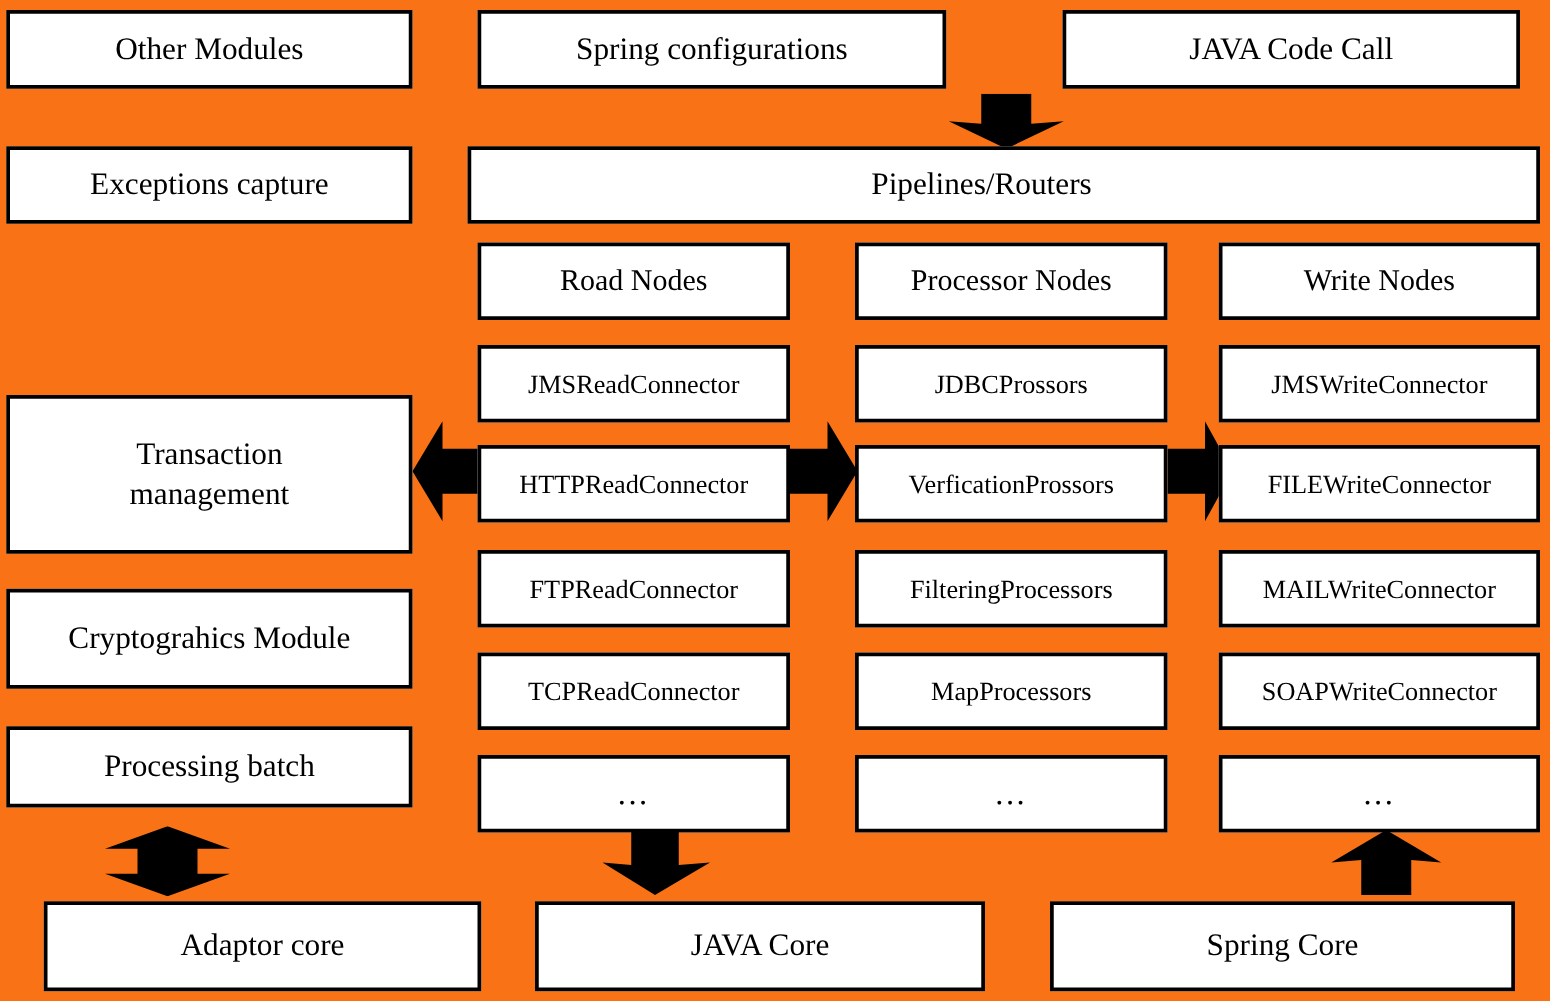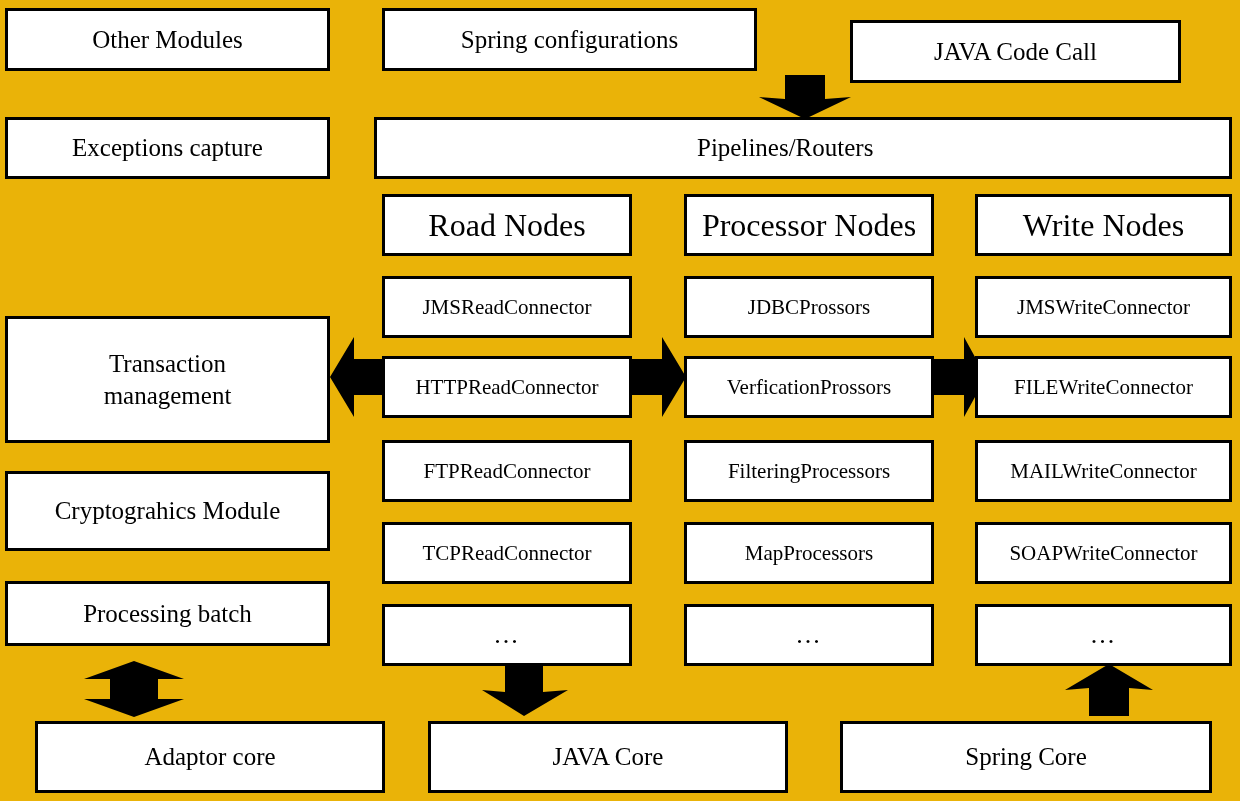--- a/index.html
+++ b/index.html
@@ -9,42 +9,42 @@
     background: #ffffff;
   }
   body {
     font-family: "Liberation Serif", "DejaVu Serif", serif;
     color: #000000;
   }
   #canvas {
     position: relative;
     width: 1240px;
     height: 801px;
-    background: #eab308;
+    background: #f97316;
     overflow: hidden;
   }
   .box {
     position: absolute;
     box-sizing: border-box;
     border: 3px solid #000000;
     background: #ffffff;
     display: flex;
     align-items: center;
     justify-content: center;
     text-align: center;
     line-height: 1.28;
     color: #000;
   }
   .box .lbl {
     display: block;
     padding: 0 6px;
     white-space: pre-line;
   }
   .t-xl  { font-size: 25px; }
-  .t-lg  { font-size: 32px; }
+  .t-lg  { font-size: 24px; }
   .t-md  { font-size: 21px; }
   .ellipsis {
     font-size: 26px;
     letter-spacing: 2px;
     line-height: 0.6;
   }
   .arrow {
     position: absolute;
   }
   .arrow svg { display: block; }
@@ -55,21 +55,21 @@
 <div id="canvas">
 
   <div class="box t-xl" style="left:5px;  top:8px;   width:325px; height:63px;">
     <span class="lbl">Other Modules</span>
   </div>
 
   <div class="box t-xl" style="left:382px; top:8px;  width:375px; height:63px;">
     <span class="lbl">Spring configurations</span>
   </div>
 
-  <div class="box t-xl" style="left:850px; top:20px;  width:331px; height:63px;">
+  <div class="box t-xl" style="left:850px; top:8px;  width:366px; height:63px;">
     <span class="lbl">JAVA Code Call</span>
   </div>
 
   <div class="arrow" style="left:757px; top:75px; width:96px; height:44px;">
     <svg width="96" height="44" viewBox="0 0 96 44">
       <polygon points="28,0 68,0 68,24 94,22 48,44 2,22 28,24" fill="#000"></polygon>
     </svg>
   </div>
 
   <div class="box t-xl" style="left:5px;  top:117px; width:325px; height:62px;">

